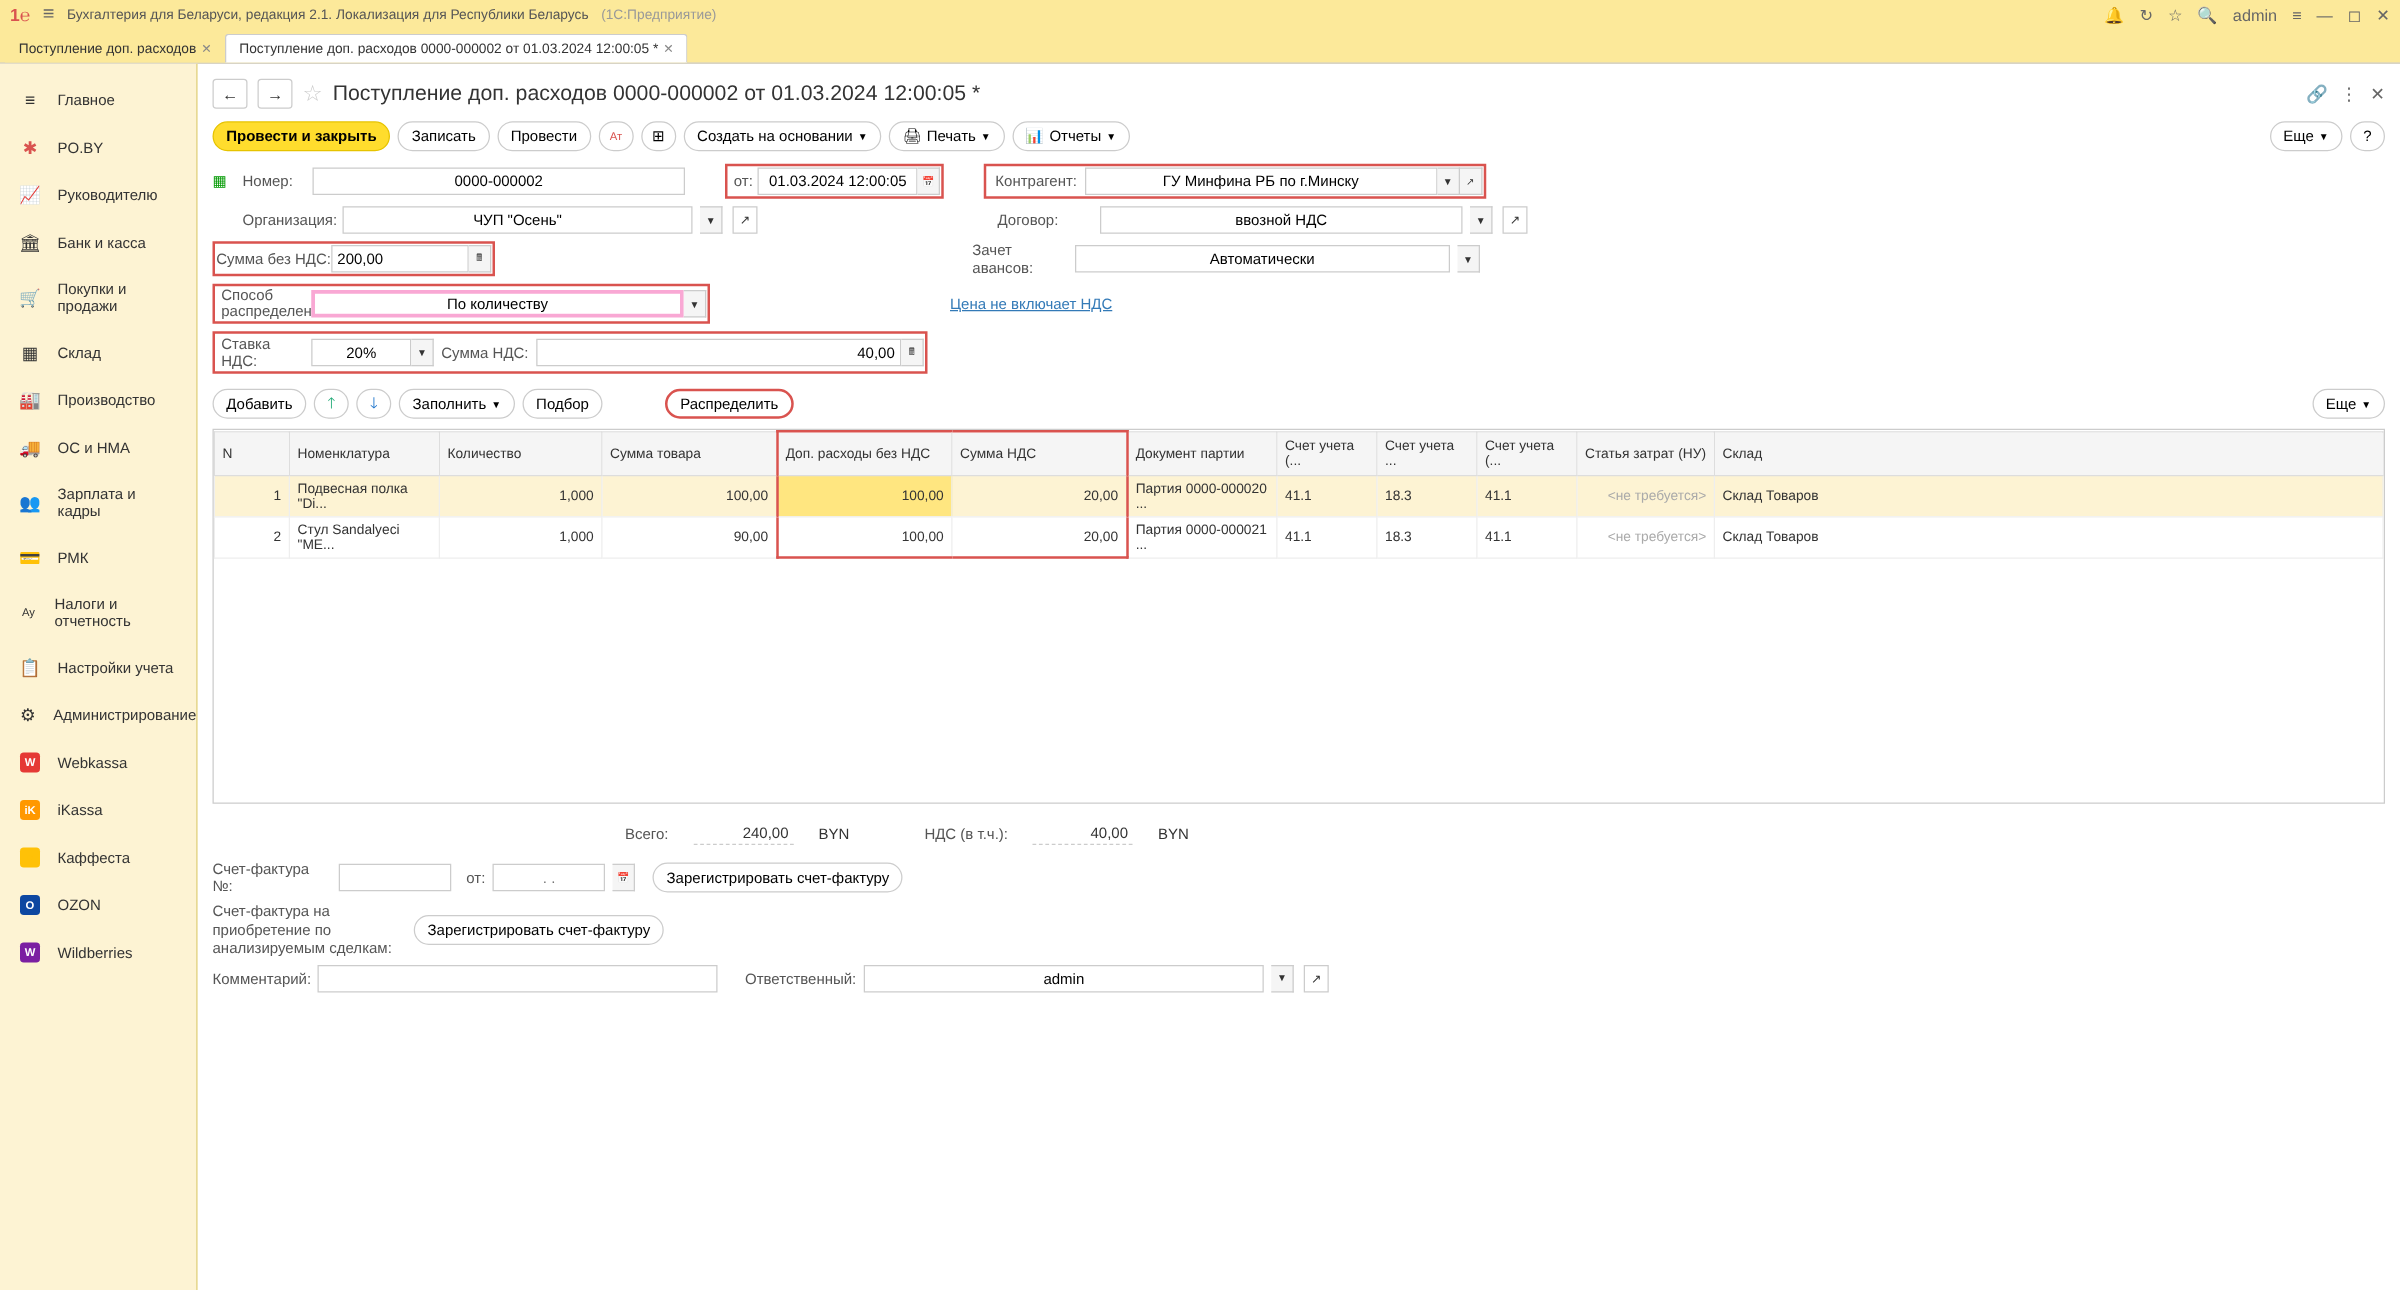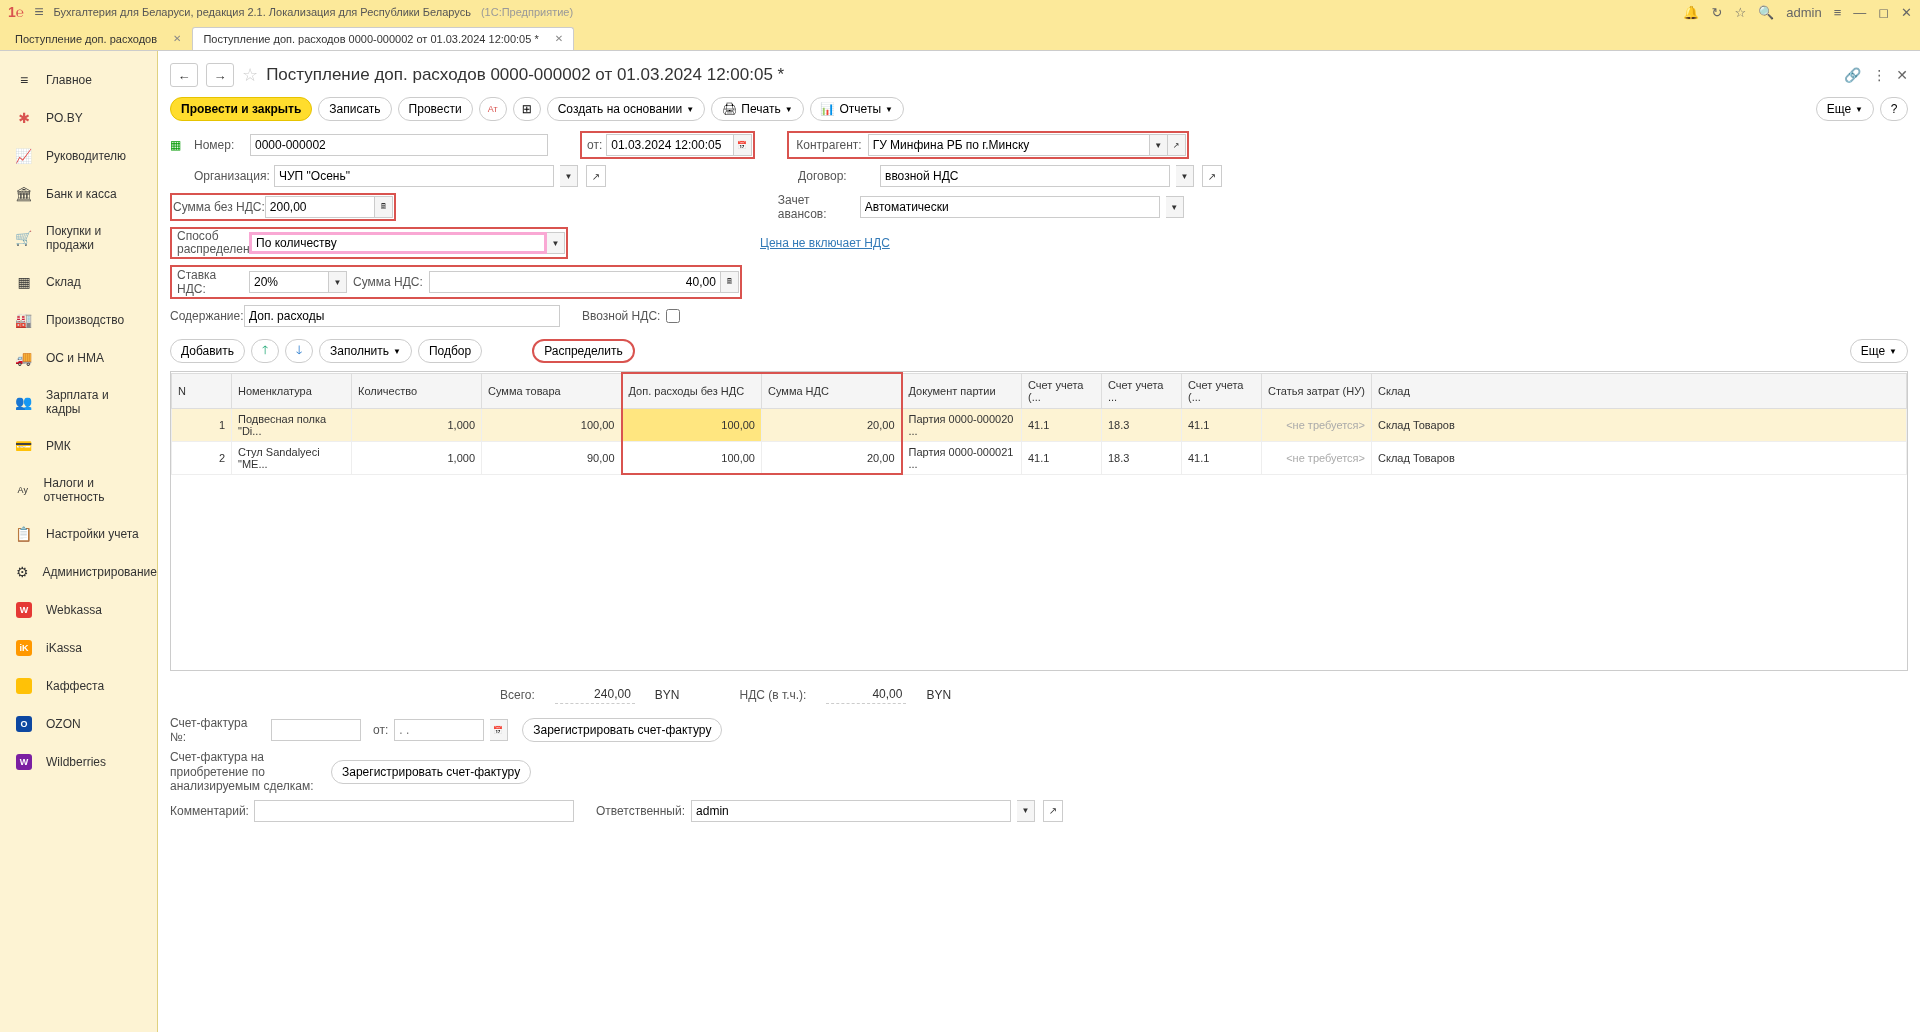--- a/index.html
+++ b/index.html
@@ -9,21 +9,21 @@
 .titlebar { height: 24px; background: #fce99a; display: flex; align-items: center; padding: 0 8px; gap: 10px; }
 .titlebar .logo { color: #d9534f; font-weight: bold; font-size: 14px; }
 .titlebar .burger { font-size: 16px; color: #666; cursor: pointer; }
 .titlebar .title-text { color: #555; font-size: 11px; }
 .titlebar .subtitle { color: #999; font-size: 11px; }
 .titlebar .right-icons { margin-left: auto; display: flex; gap: 12px; align-items: center; }
 .titlebar .right-icons span { color: #666; cursor: pointer; font-size: 13px; }
 
 
 .tabs-bar { height: 27px; background: #fce99a; display: flex; align-items: flex-end; padding: 0 4px; border-bottom: 1px solid #ccc; }
-.tab { padding: 5px 10px; background: #fce99a; border: 1px solid transparent; border-bottom: none; font-size: 11px; color: #333; display: flex; align-items: flex-start; gap: 16px; cursor: pointer; }
+.tab { padding: 5px 10px; background: #fce99a; border: 1px solid transparent; border-bottom: none; font-size: 11px; color: #333; display: flex; align-items: flex-start; gap: 4px; cursor: pointer; }
 .tab.active { background: #fff; border-color: #ccc; border-radius: 3px 3px 0 0; }
 .tab .close { color: #888; font-size: 10px; }
 
 
 .layout { display: flex; height: calc(1032px - 51px); }
 
 
 .sidebar { width: 158px; background: #fdf3d3; border-right: 1px solid #e0d180; padding-top: 10px; overflow-y: auto; }
 .side-item { display: flex; align-items: center; gap: 14px; padding: 11px 16px; color: #333; font-size: 12px; cursor: pointer; }
 .side-item .icon { width: 16px; height: 16px; display: inline-flex; align-items: center; justify-content: center; font-size: 14px; }
@@ -43,21 +43,21 @@
 .btn.primary { background: #ffdd2d; border-color: #e6c300; font-weight: bold; }
 .btn.icon-only { padding: 4px 6px; width: 28px; justify-content: center; }
 .btn .caret { font-size: 8px; }
 .toolbar-spacer { flex: 1; }
 
 
 .form-grid { display: flex; flex-direction: column; gap: 6px; padding: 4px 0; }
 .form-row { display: flex; align-items: center; gap: 6px; }
 .form-row .label { color: #555; font-size: 12px; }
 .field { border: 1px solid #ccc; background: #fff; height: 22px; padding: 2px 4px; font-size: 12px; display: inline-flex; align-items: center; }
-.field input { border: none; outline: none; width: 100%; font-size: 12px; }
+.field input { border: none; outline: none; width: 100%; font-size: 12px; text-align: center; }
 .dropdown-btn { width: 18px; height: 22px; border: 1px solid #ccc; border-left: none; background: #f5f5f5; display: inline-flex; align-items: center; justify-content: center; font-size: 8px; cursor: pointer; }
 .ext-btn { width: 20px; height: 22px; border: 1px solid #ccc; background: #fff; margin-left: 2px; display: inline-flex; align-items: center; justify-content: center; font-size: 10px; cursor: pointer; }
 .highlight-red { border: 2px solid #d9534f !important; margin-left: 44px; }
 .highlight-group { border: 2px solid #d9534f; padding: 1px; display: inline-flex; align-items: center; }
 .link { color: #337ab7; text-decoration: underline; cursor: pointer; font-size: 12px; }
 
 
 .subtabs { display: flex; border-bottom: 1px solid #ccc; margin-top: 8px; }
 .subtab { padding: 5px 12px; border: 1px solid #ccc; border-bottom: none; background: #f0f0f0; font-size: 12px; cursor: pointer; margin-right: -1px; border-radius: 3px 3px 0 0; }
 .subtab.active { background: #fff; border-bottom: 1px solid #fff; position: relative; top: 1px; }
@@ -320,29 +320,20 @@
             </span>
           <span class="dropdown-btn">▼</span>
           <span class="label" style="padding:0 6px">Сумма НДС:</span>
           <span class="field" style="width:292px;border:1px solid #ccc">
               <input style="text-align: right;" value="40,00">
             </span>
           <span class="dropdown-btn">🖩</span>
         </span>
       </div>
 
-      <div class="form-row">
-        <span class="label" style="width:68px">Содержание:</span>
-        <span class="field" style="width:316px">
-            <input value="Доп. расходы" style="">
-          </span>
-        <span style="width:10px"></span>
-        <span class="label">Ввозной НДС:</span>
-        <input type="checkbox" class="chk" style="">
-      </div>
     </div>
 
 
     <div class="sub-toolbar">
       <button class="btn">Добавить</button>
       <button class="btn icon-only" style="color:#2a7">🡑</button>
       <button class="btn icon-only" style="color:#27c">🡓</button>
       <button class="btn">
           <span>Заполнить</span> 
           <span class="caret">▼</span>

